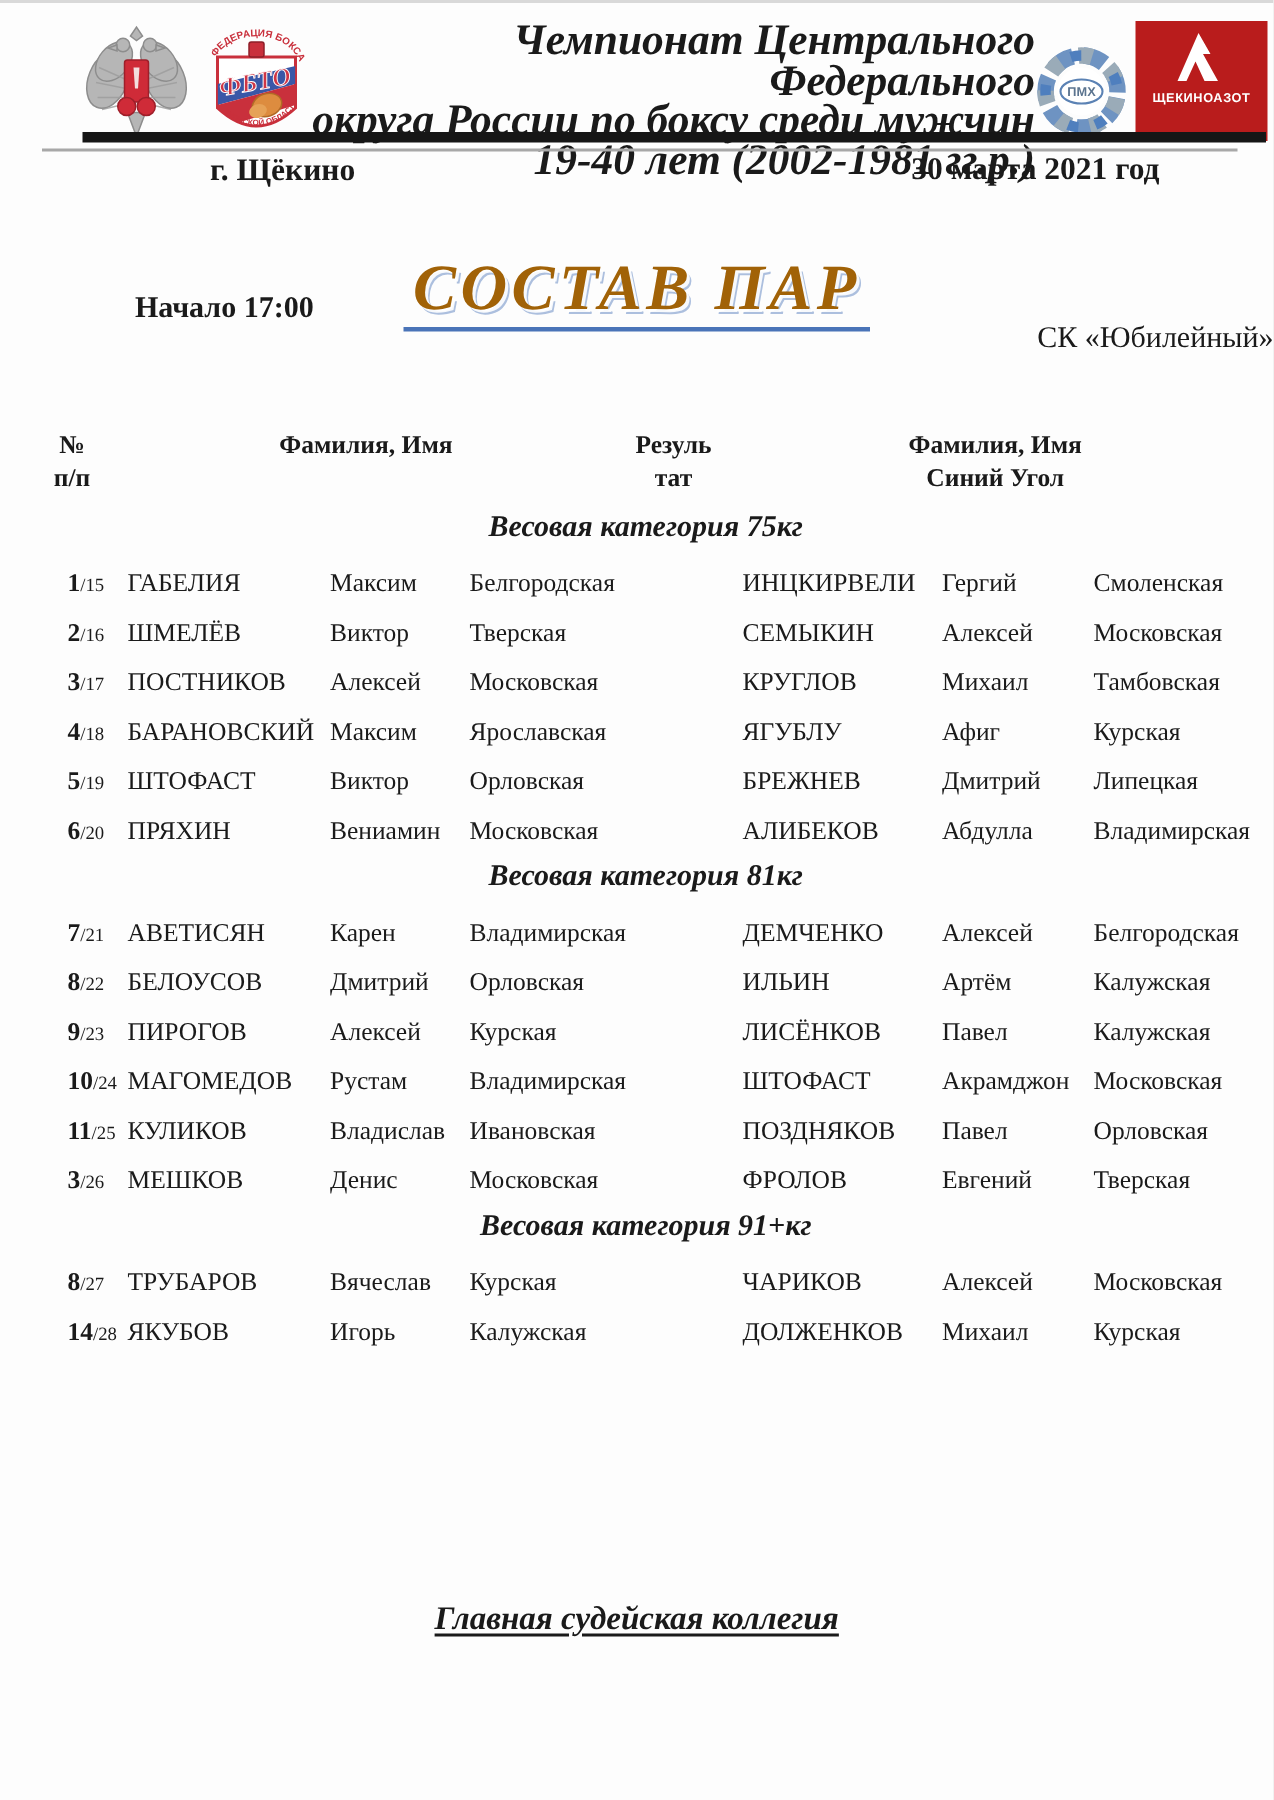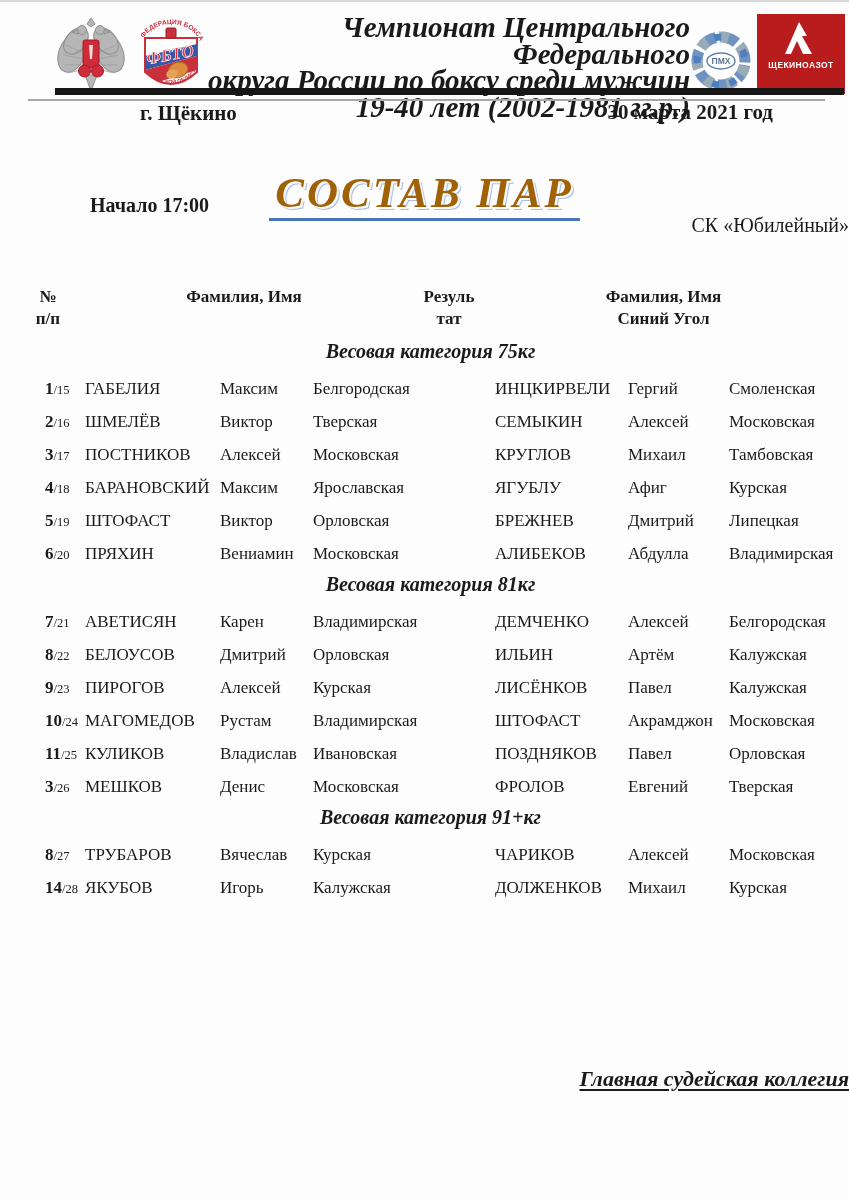--- a/index.html
+++ b/index.html
@@ -52,21 +52,21 @@
     margin:3px 0 9px 12px;
   }
   .trow{
     display:grid;grid-template-columns:40px 135px 93px 124px 58px 133px 101px 1fr;
     padding-left:45px;height:33px;align-items:center;white-space:nowrap;
   }
   .c-num .n{font-weight:bold;}
   .c-num .of{font-size:12.5px;}
   
   .footer-title{
-    position:absolute;top:1064px;left:0;right:0;text-align:right;
+    position:absolute;top:1064px;left:0;right:0;text-align:center;
     font-weight:bold;font-style:italic;font-size:22px;
     text-decoration:underline;text-underline-offset:3px;
   }
 </style>
 </head>
 <body>
 
 <div class="page">
 
   <svg class="logo logo-eagle" width="70" height="82" viewBox="0 0 70 82">

